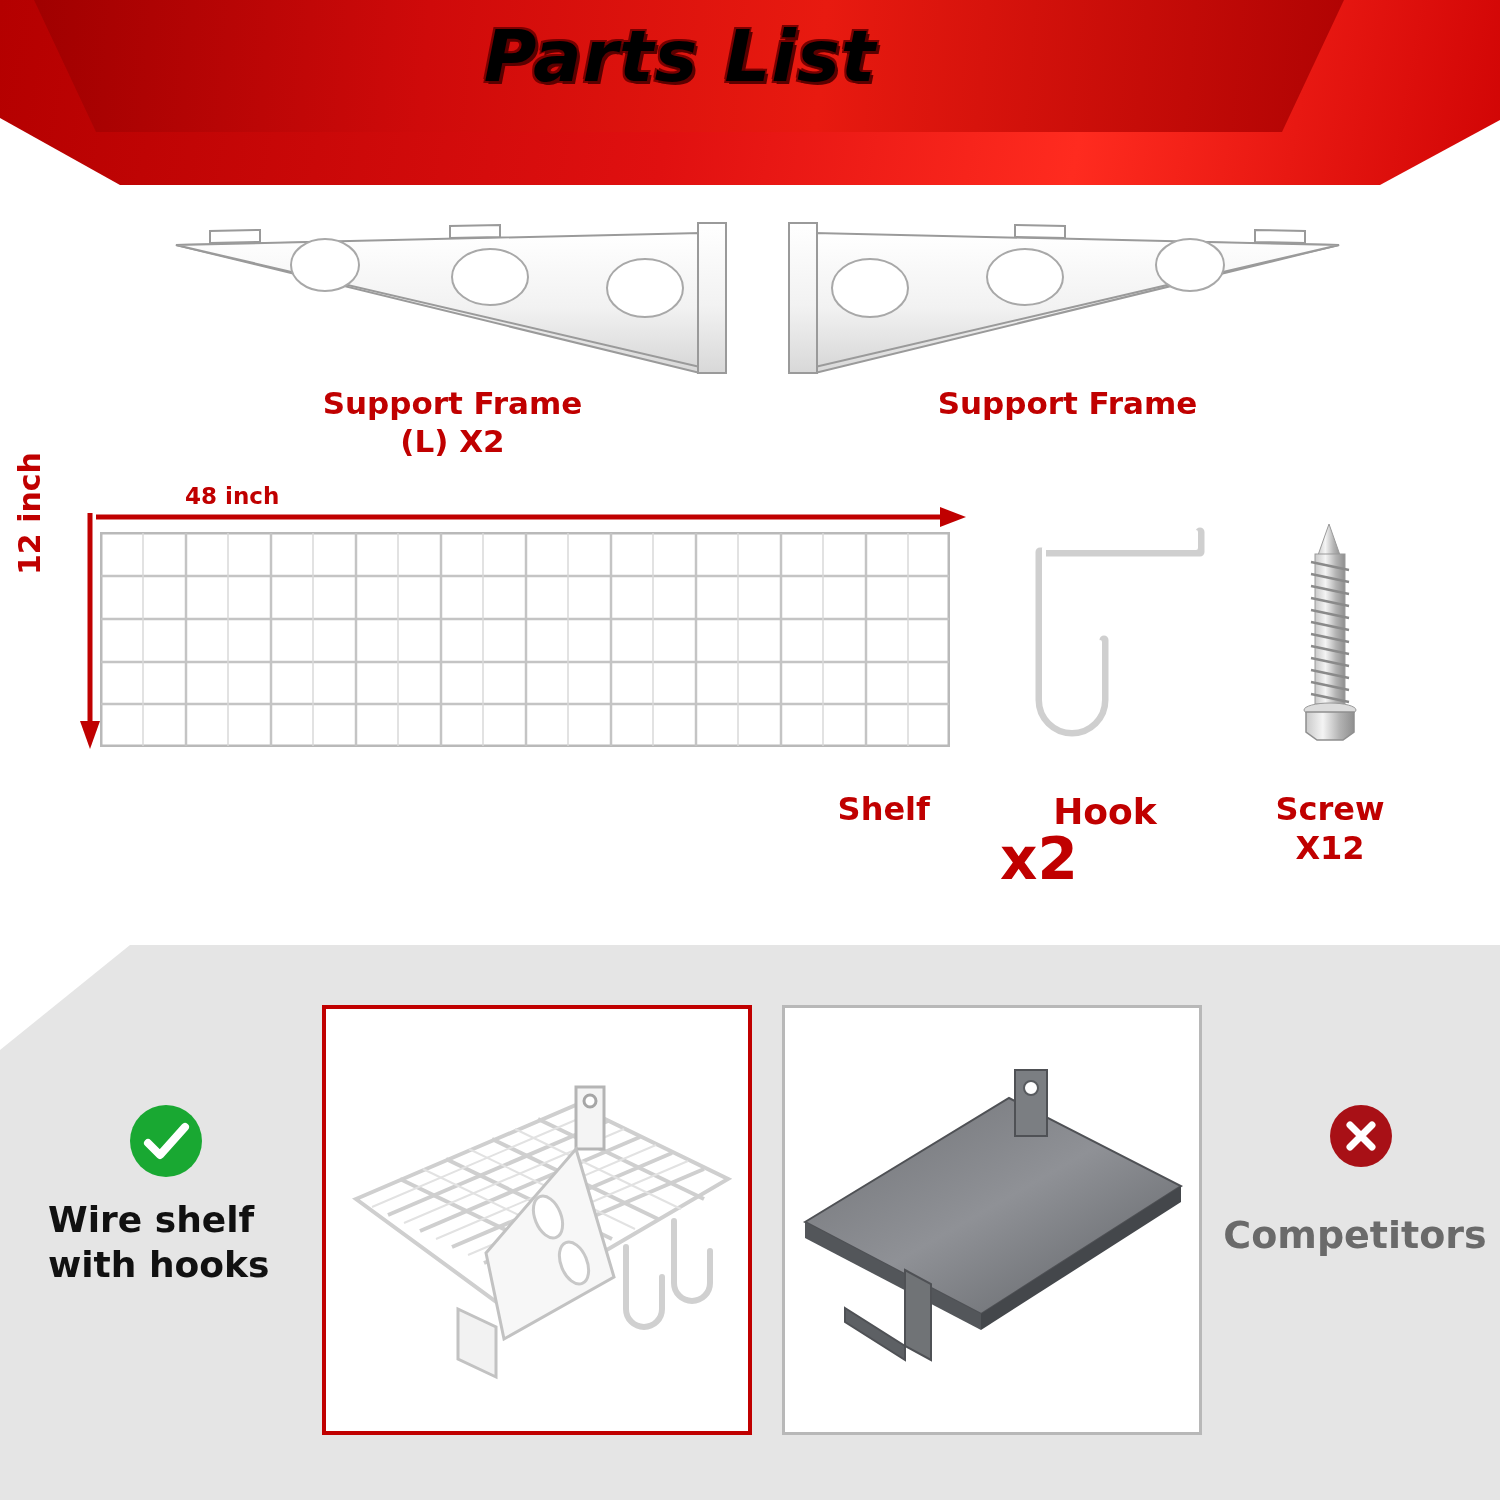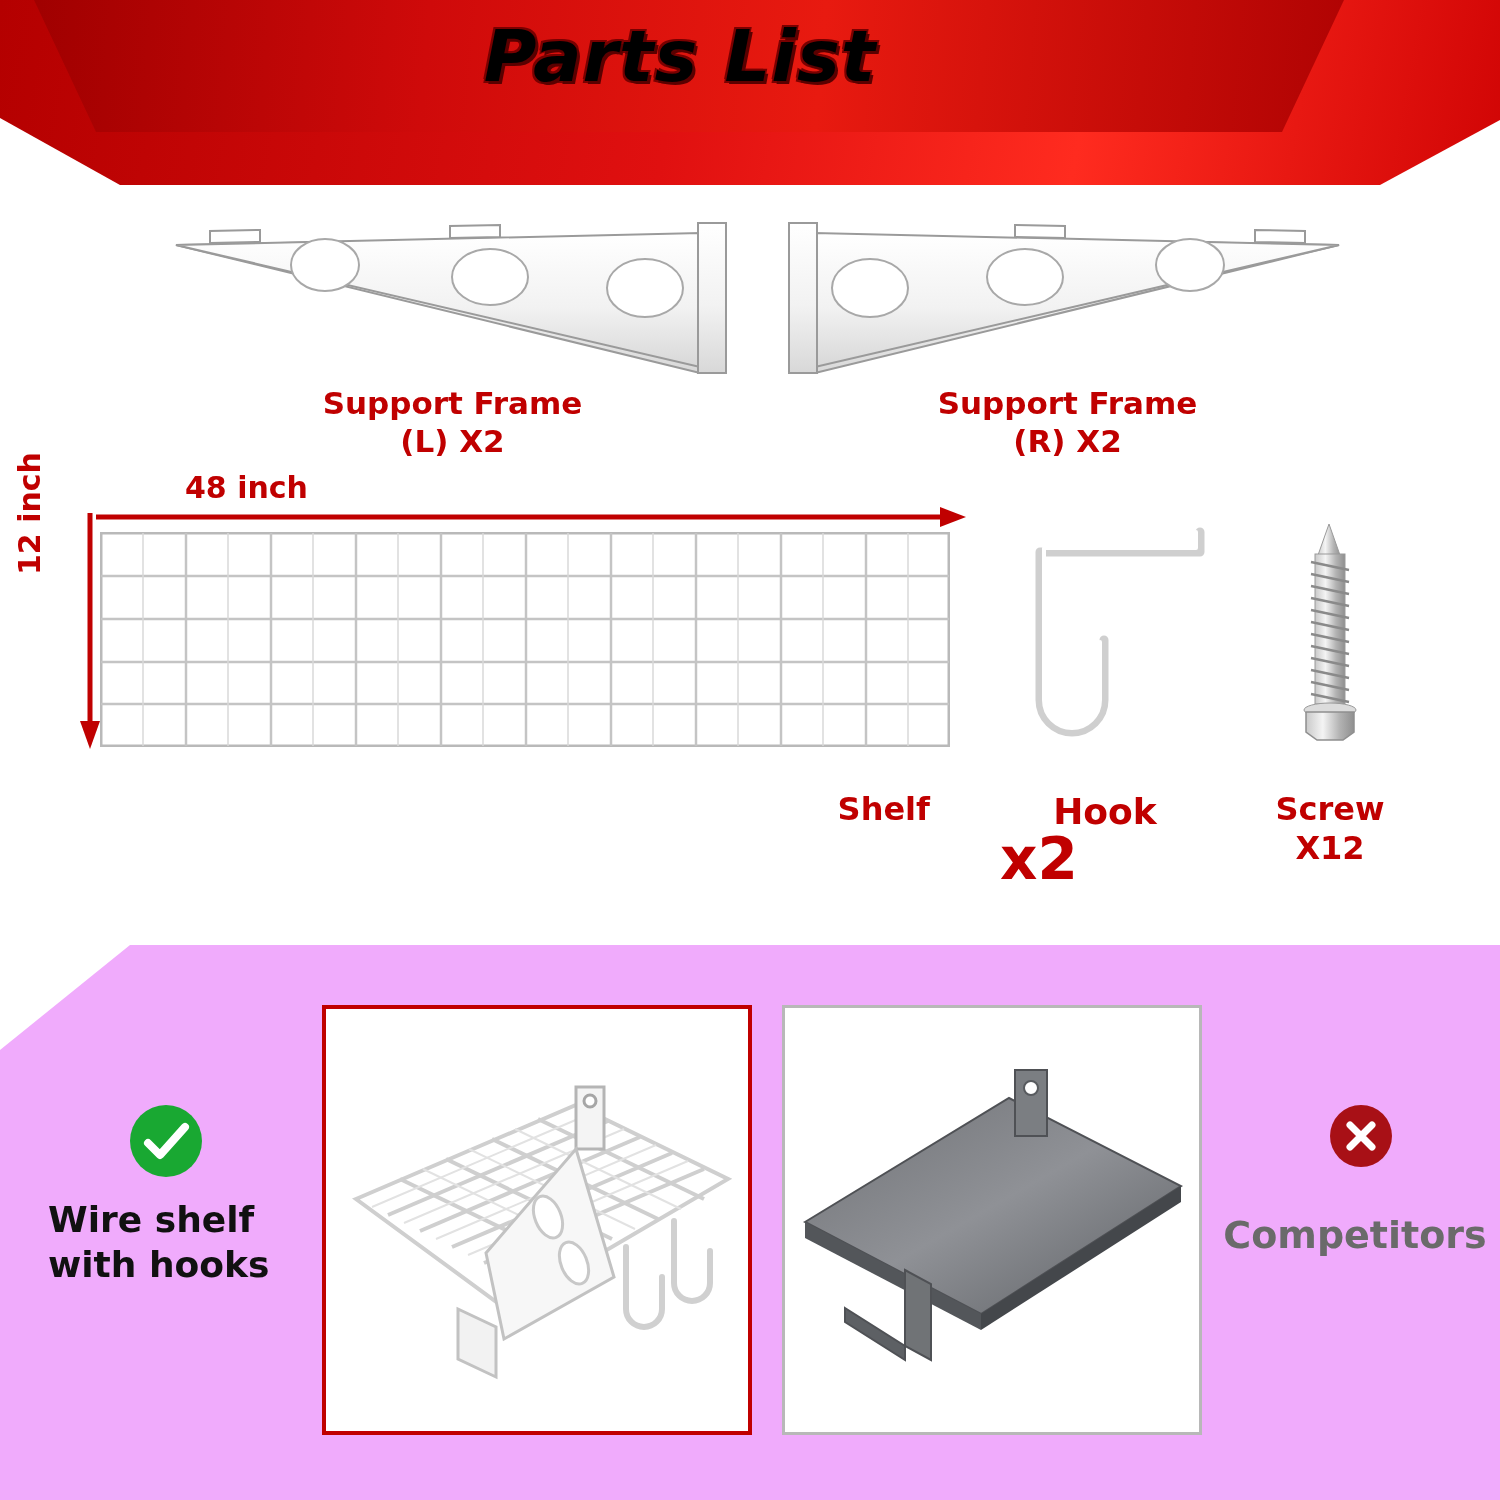--- a/index.html
+++ b/index.html
@@ -94,22 +94,22 @@
   .shelf-area {
     position: absolute;
     left: 0;
     top: 470px;
     width: 1500px;
     height: 450px;
   }
   .dim-top-label {
     position: absolute;
     left: 185px;
-    top: 0px;
-    font-size: 30px;
+    top: 13px;
+    font-size: 23px;
     color: #c00000;
     font-weight: bold;
     font-family: "DejaVu Sans", sans-serif;
   }
   .dim-side-label {
     position: absolute;
     left: 12px;
     top: 105px;
     font-size: 30px;
     color: #c00000;
@@ -154,21 +154,21 @@
     font-size: 32px;
   }
 
   
   .compare {
     position: absolute;
     left: 0;
     top: 945px;
     width: 1500px;
     height: 555px;
-    background: #f0abfc;
+    background: #e5e5e5;
     clip-path: polygon(130px 0, 1500px 0, 1500px 555px, 0 555px, 0 105px);
   }
   .check-badge {
     position: absolute;
     left: 130px;
     top: 160px;
     width: 72px; height: 72px;
     border-radius: 50%;
     background: #19a832;
   }
@@ -279,21 +279,20 @@
     </svg>
   </div>
 
   <div class="lbl frame-label-l">
     <div>Support Frame</div>
     <div>(L) X2</div>
   </div>
 
   <div class="lbl frame-label-r">
     <div>Support Frame</div>
-    <div>(R) X2</div>
   </div>
 </div>
 
 <div class="shelf-area">
 
   <div class="dim-top-label">48 inch</div>
   <div class="dim-side-label">12 inch</div>
 
   <svg style="position:absolute;left:60px;top:35px;" width="910" height="265" viewBox="0 0 910 265">
 

